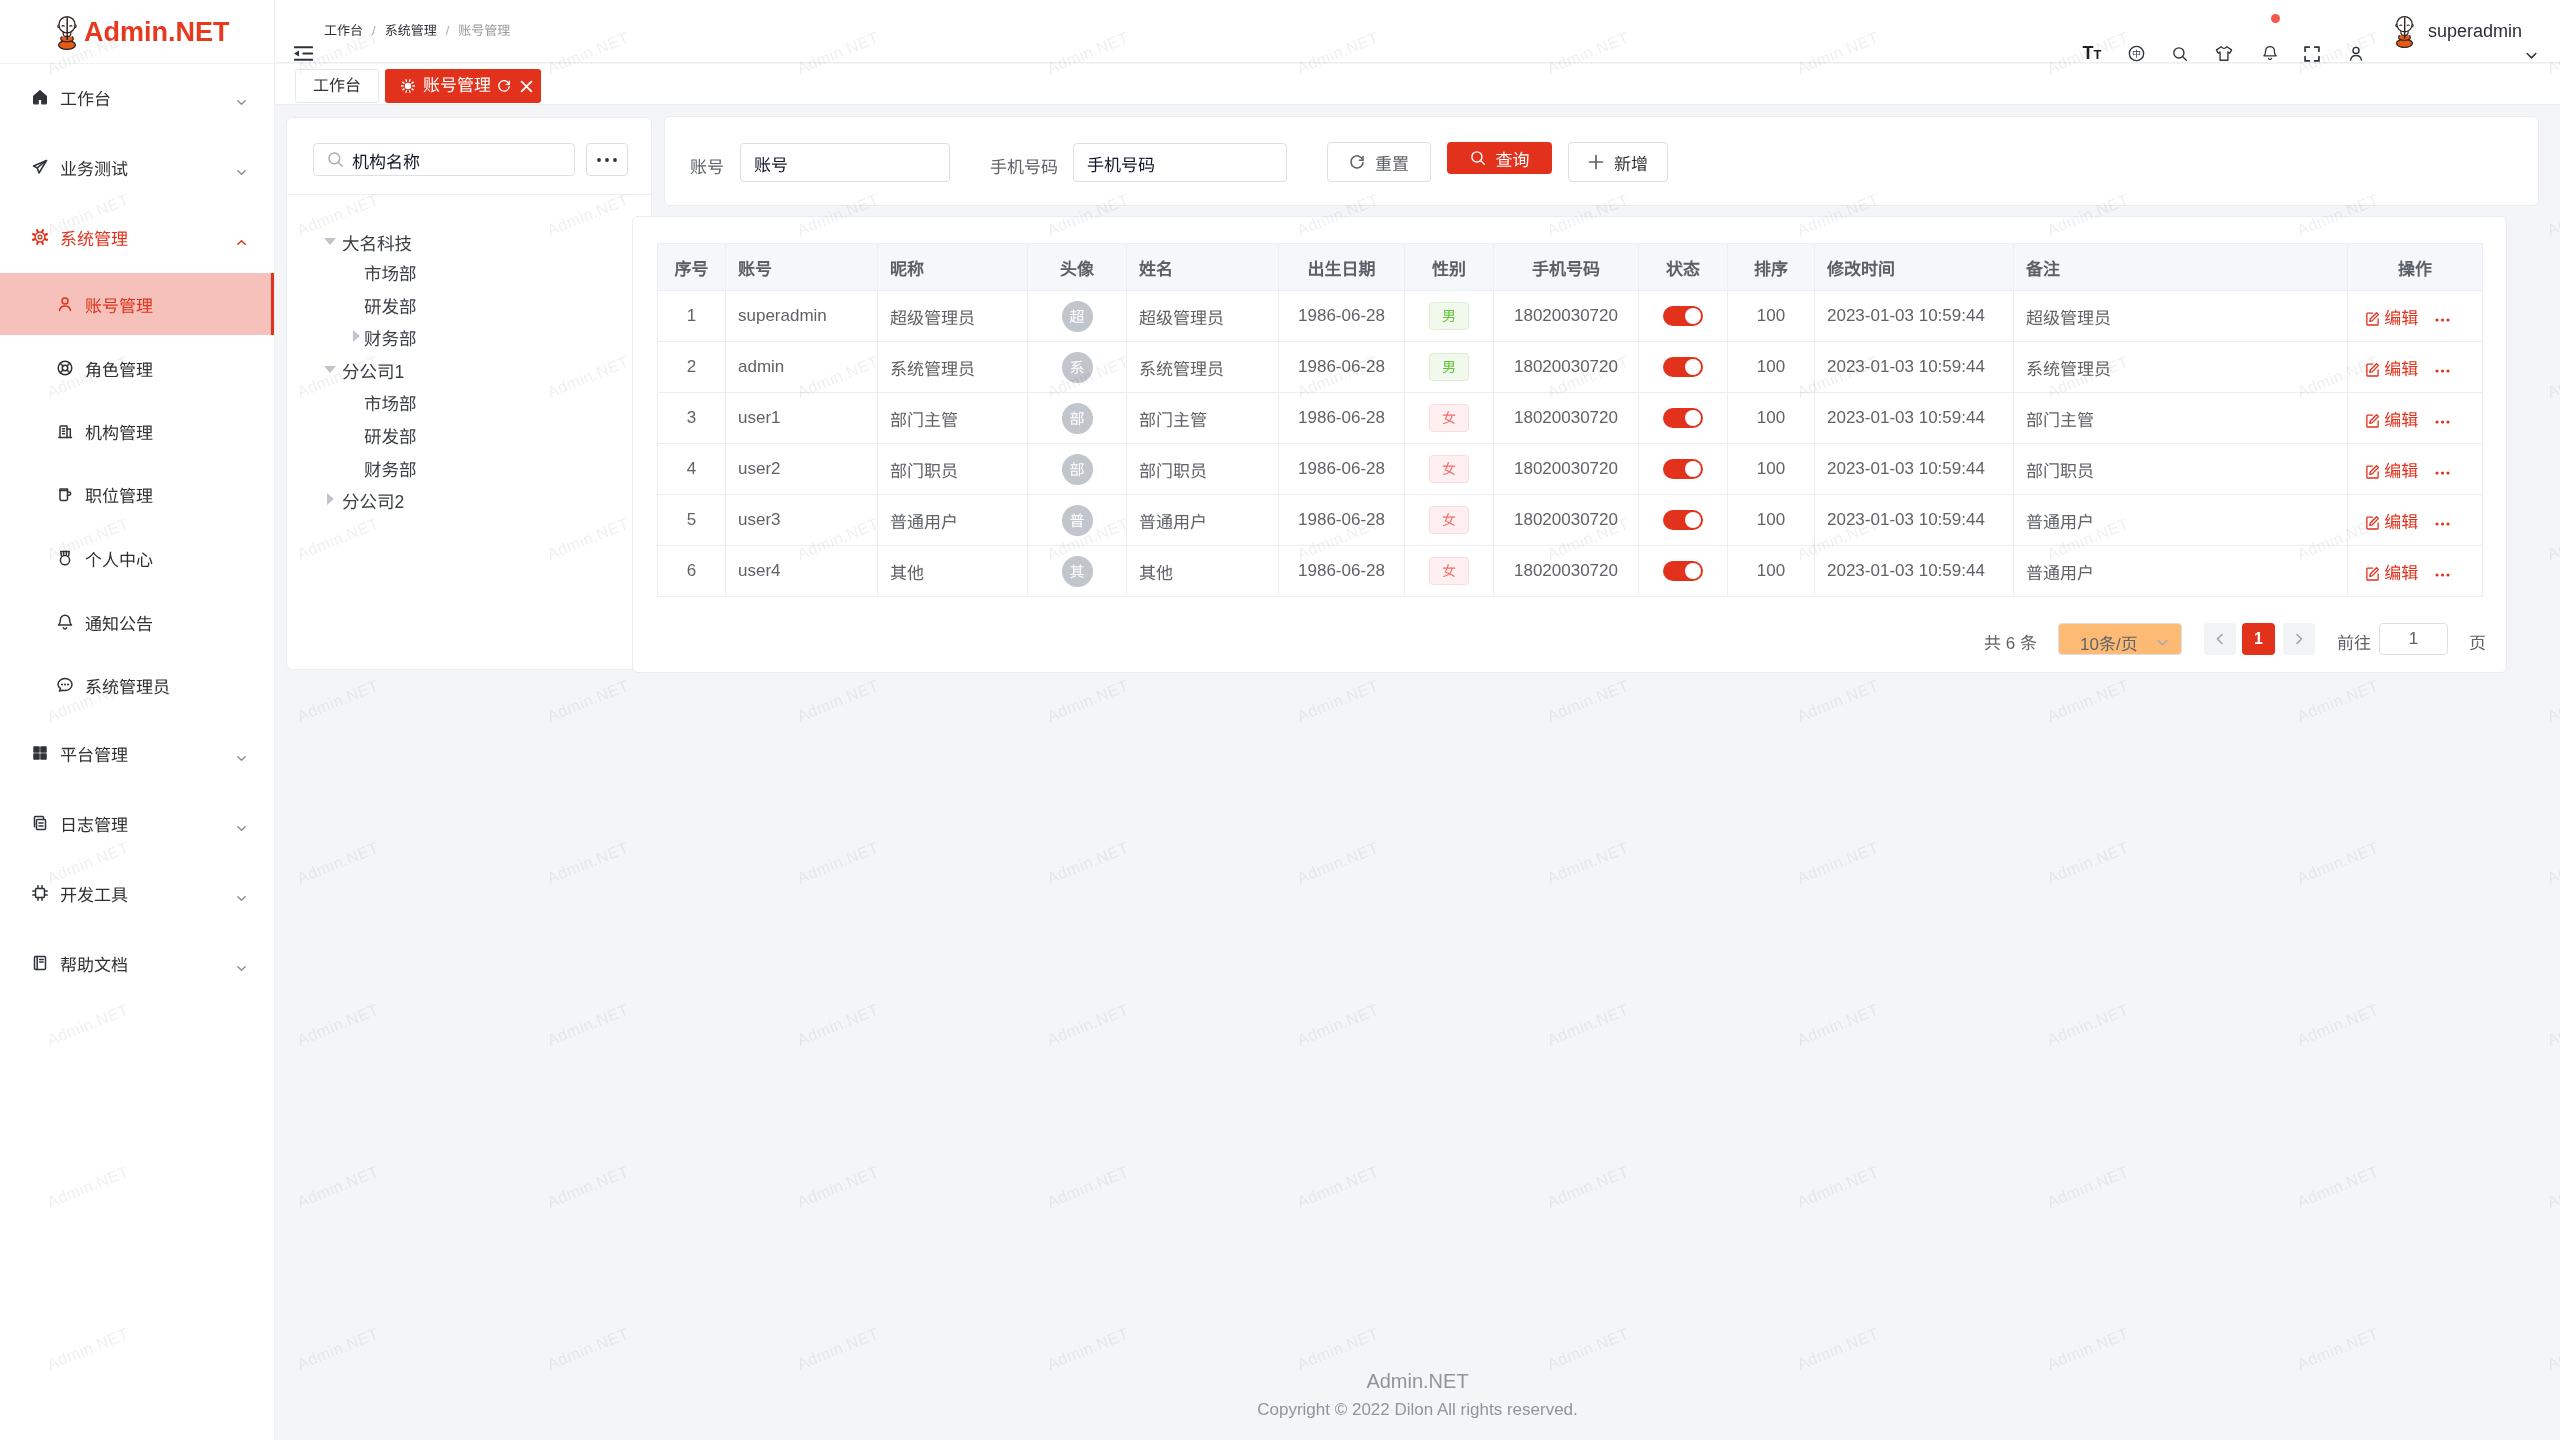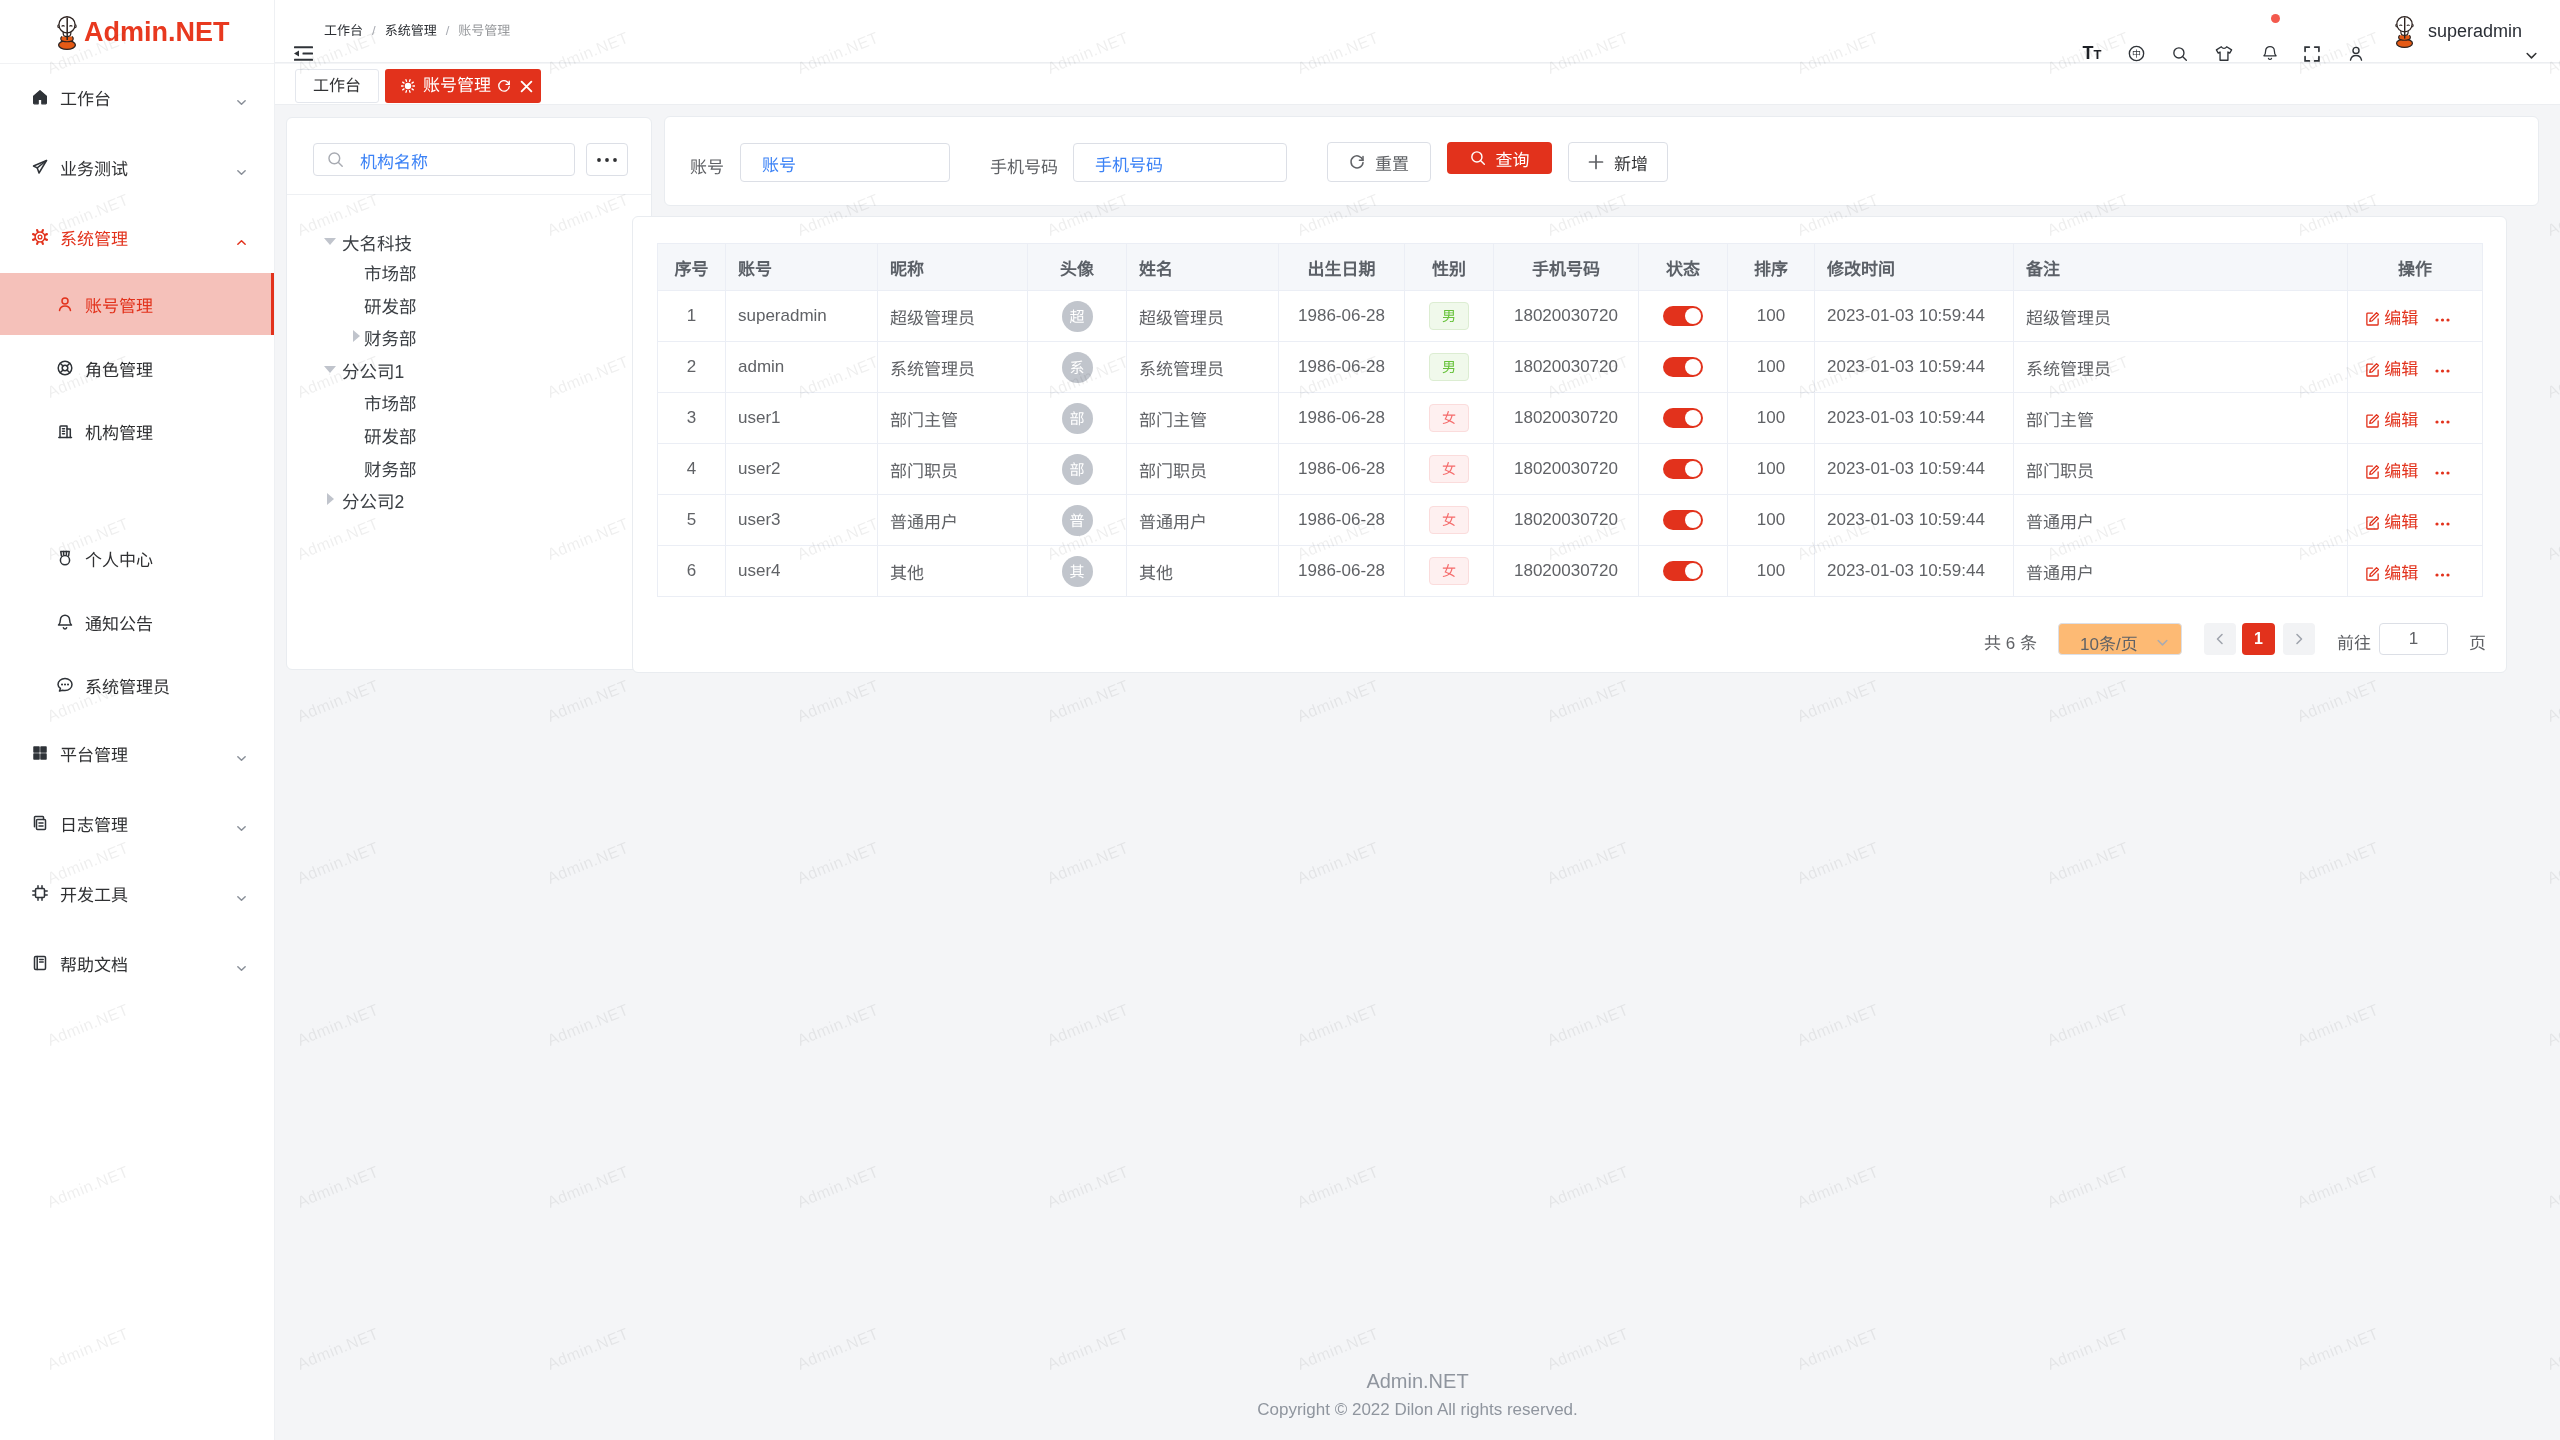--- a/index.html
+++ b/index.html
@@ -33,21 +33,21 @@
 .tab { position:absolute; top:5px; height:34px; border-radius:3px; font-size:16px; line-height:32px; white-space:nowrap; }
 .tab.plain { border:1px solid #e4e7ed; background:#fff; color:#303133; padding:0 17px; }
 .tab.act { background:#e2321c; color:#fff; display:flex; align-items:center; padding:0 0 0 16px; }
 
 .card { position:absolute; background:#fff; border:1px solid #e9ecf0; border-radius:6px; }
 #treecard { left:286px; top:117px; width:366px; height:553px; }
 #querycard { left:664px; top:116px; width:1875px; height:90px; }
 #tablecard { left:632px; top:216px; width:1875px; height:457px; }
 
 .inp { position:absolute; border:1px solid #dcdfe6; border-radius:4px; background:#fff; }
-.inp .ph { position:absolute; left:13px; top:50%; transform:translateY(-50%); color:#3b82f6; font-size:17px; white-space:nowrap;margin-left:8px; }
+.inp .ph { position:absolute; left:13px; top:50%; transform:translateY(-50%); color:#0f172a; font-size:17px; white-space:nowrap; }
 .btn { position:absolute; display:flex; align-items:center; justify-content:center; border-radius:4px; font-size:17px; }
 .btn.plain { border:1px solid #dcdfe6; background:#fff; color:#606266; }
 .btn.red { background:#e2321c; color:#fff; }
 .lab { position:absolute; font-size:17px; color:#606266; white-space:nowrap; }
 
 .tnode { position:absolute; font-size:17.5px; color:#3c4045; white-space:nowrap; }
 .caret { position:absolute; width:0; height:0; }
 .caret.down { border-left:6px solid transparent; border-right:6px solid transparent; border-top:7px solid #c0c4cc; }
 .caret.right { border-top:6px solid transparent; border-bottom:6px solid transparent; border-left:7px solid #c0c4cc; }
 
@@ -161,20 +161,30 @@
 <div class="mitem sub" style="top:399.5px">
       <span class="micon">
         <svg class="ic" viewBox="0 0 18 18" fill="none" stroke="#2f3338" stroke-width="1.5" stroke-linecap="round" stroke-linejoin="round">
           <path d="M4 15.5V4.8A.8.8 0 0 1 4.8 4H11v11.5"></path>
           <path d="M11 7h3.3v8.5"></path>
           <path d="M2.8 15.5h12.7"></path>
           <path d="M6.5 6.8h2M6.5 9.3h2M6.5 11.8h2"></path>
         </svg>
       </span>
       <span class="mtxt">机构管理</span>
+    </div>
+<div class="mitem sub" style="top:463px">
+      <span class="micon">
+        <svg class="ic" viewBox="0 0 18 18" fill="none" stroke="#2f3338" stroke-width="1.5" stroke-linecap="round" stroke-linejoin="round">
+          <path d="M4 5.5h7.5V14a1.5 1.5 0 0 1-1.5 1.5H5.5A1.5 1.5 0 0 1 4 14z"></path>
+          <path d="M11.5 7h1.6a1.6 1.6 0 0 1 0 3.2h-1.6"></path>
+          <path d="M4 5.5V4h7.5v1.5"></path>
+        </svg>
+      </span>
+      <span class="mtxt">职位管理</span>
     </div>
 <div class="mitem sub" style="top:527px">
       <span class="micon">
         <svg class="ic" viewBox="0 0 18 18" fill="none" stroke="#2f3338" stroke-width="1.5" stroke-linecap="round" stroke-linejoin="round">
           <circle cx="9" cy="11.2" r="4.6"></circle>
           <path d="M5.4 7 4.8 2.6h8.4L12.6 7"></path>
           <path d="M7.6 2.6v3.2M10.4 2.6v3.2"></path>
         </svg>
       </span>
       <span class="mtxt">个人中心</span>

